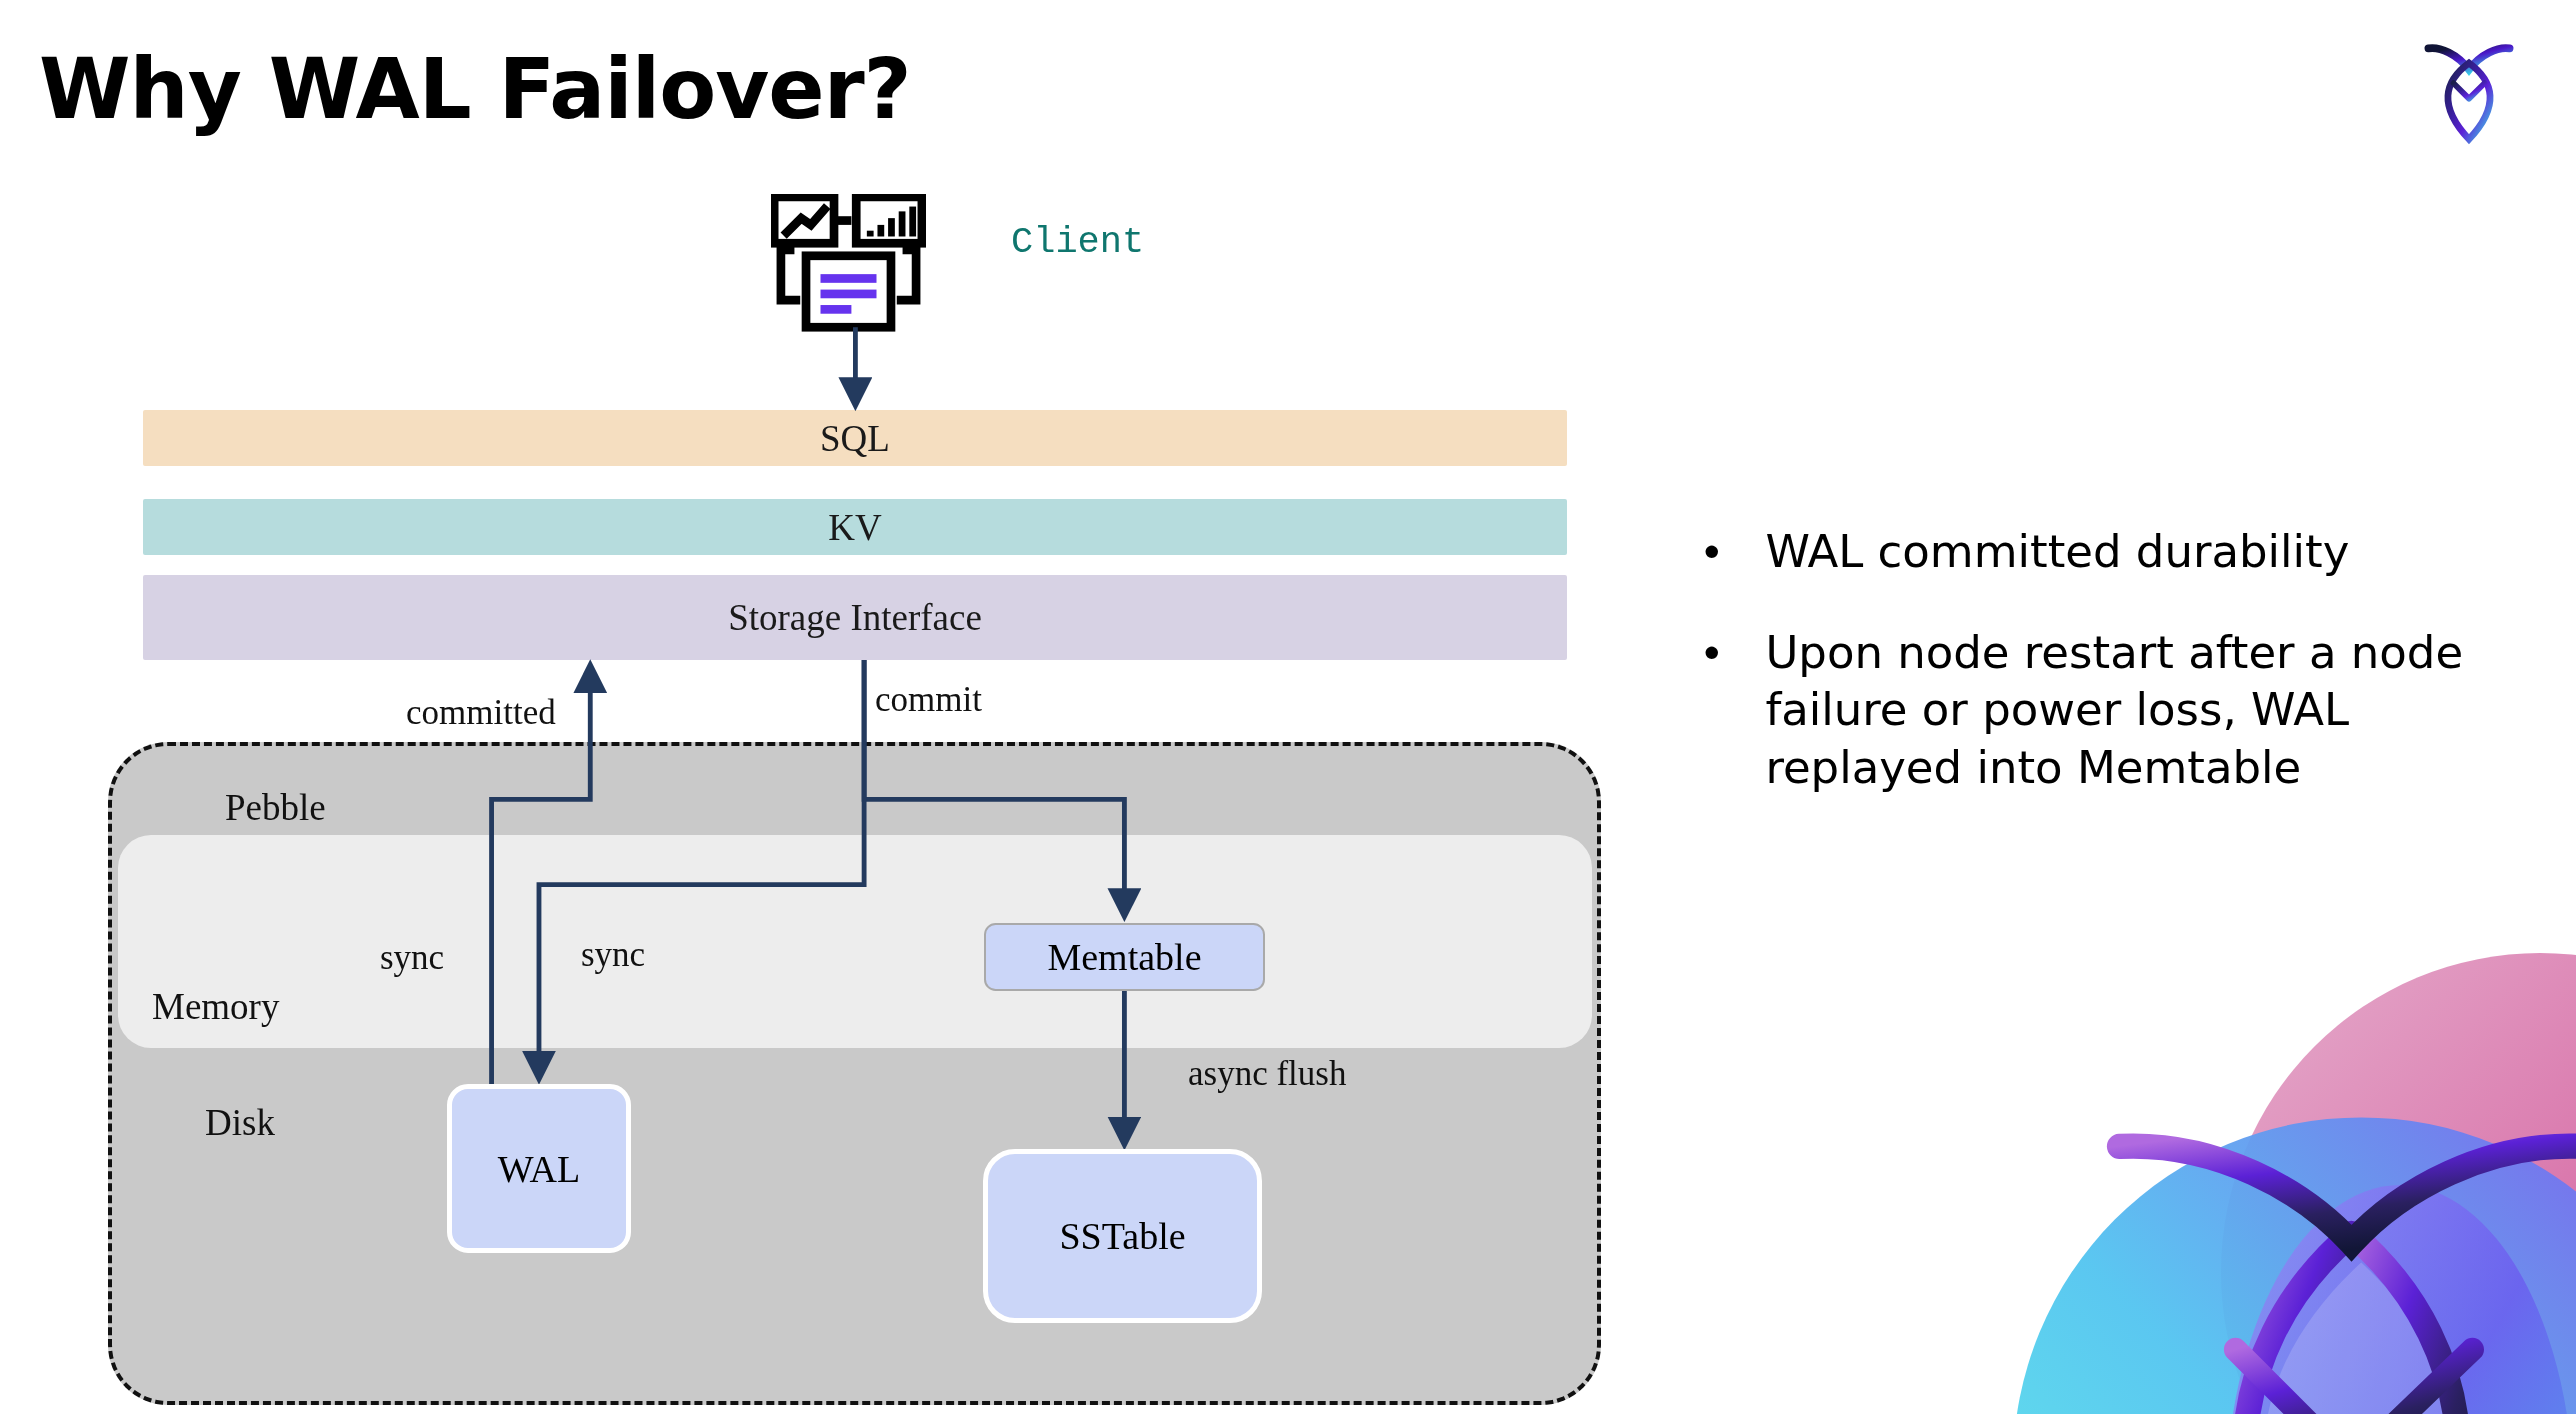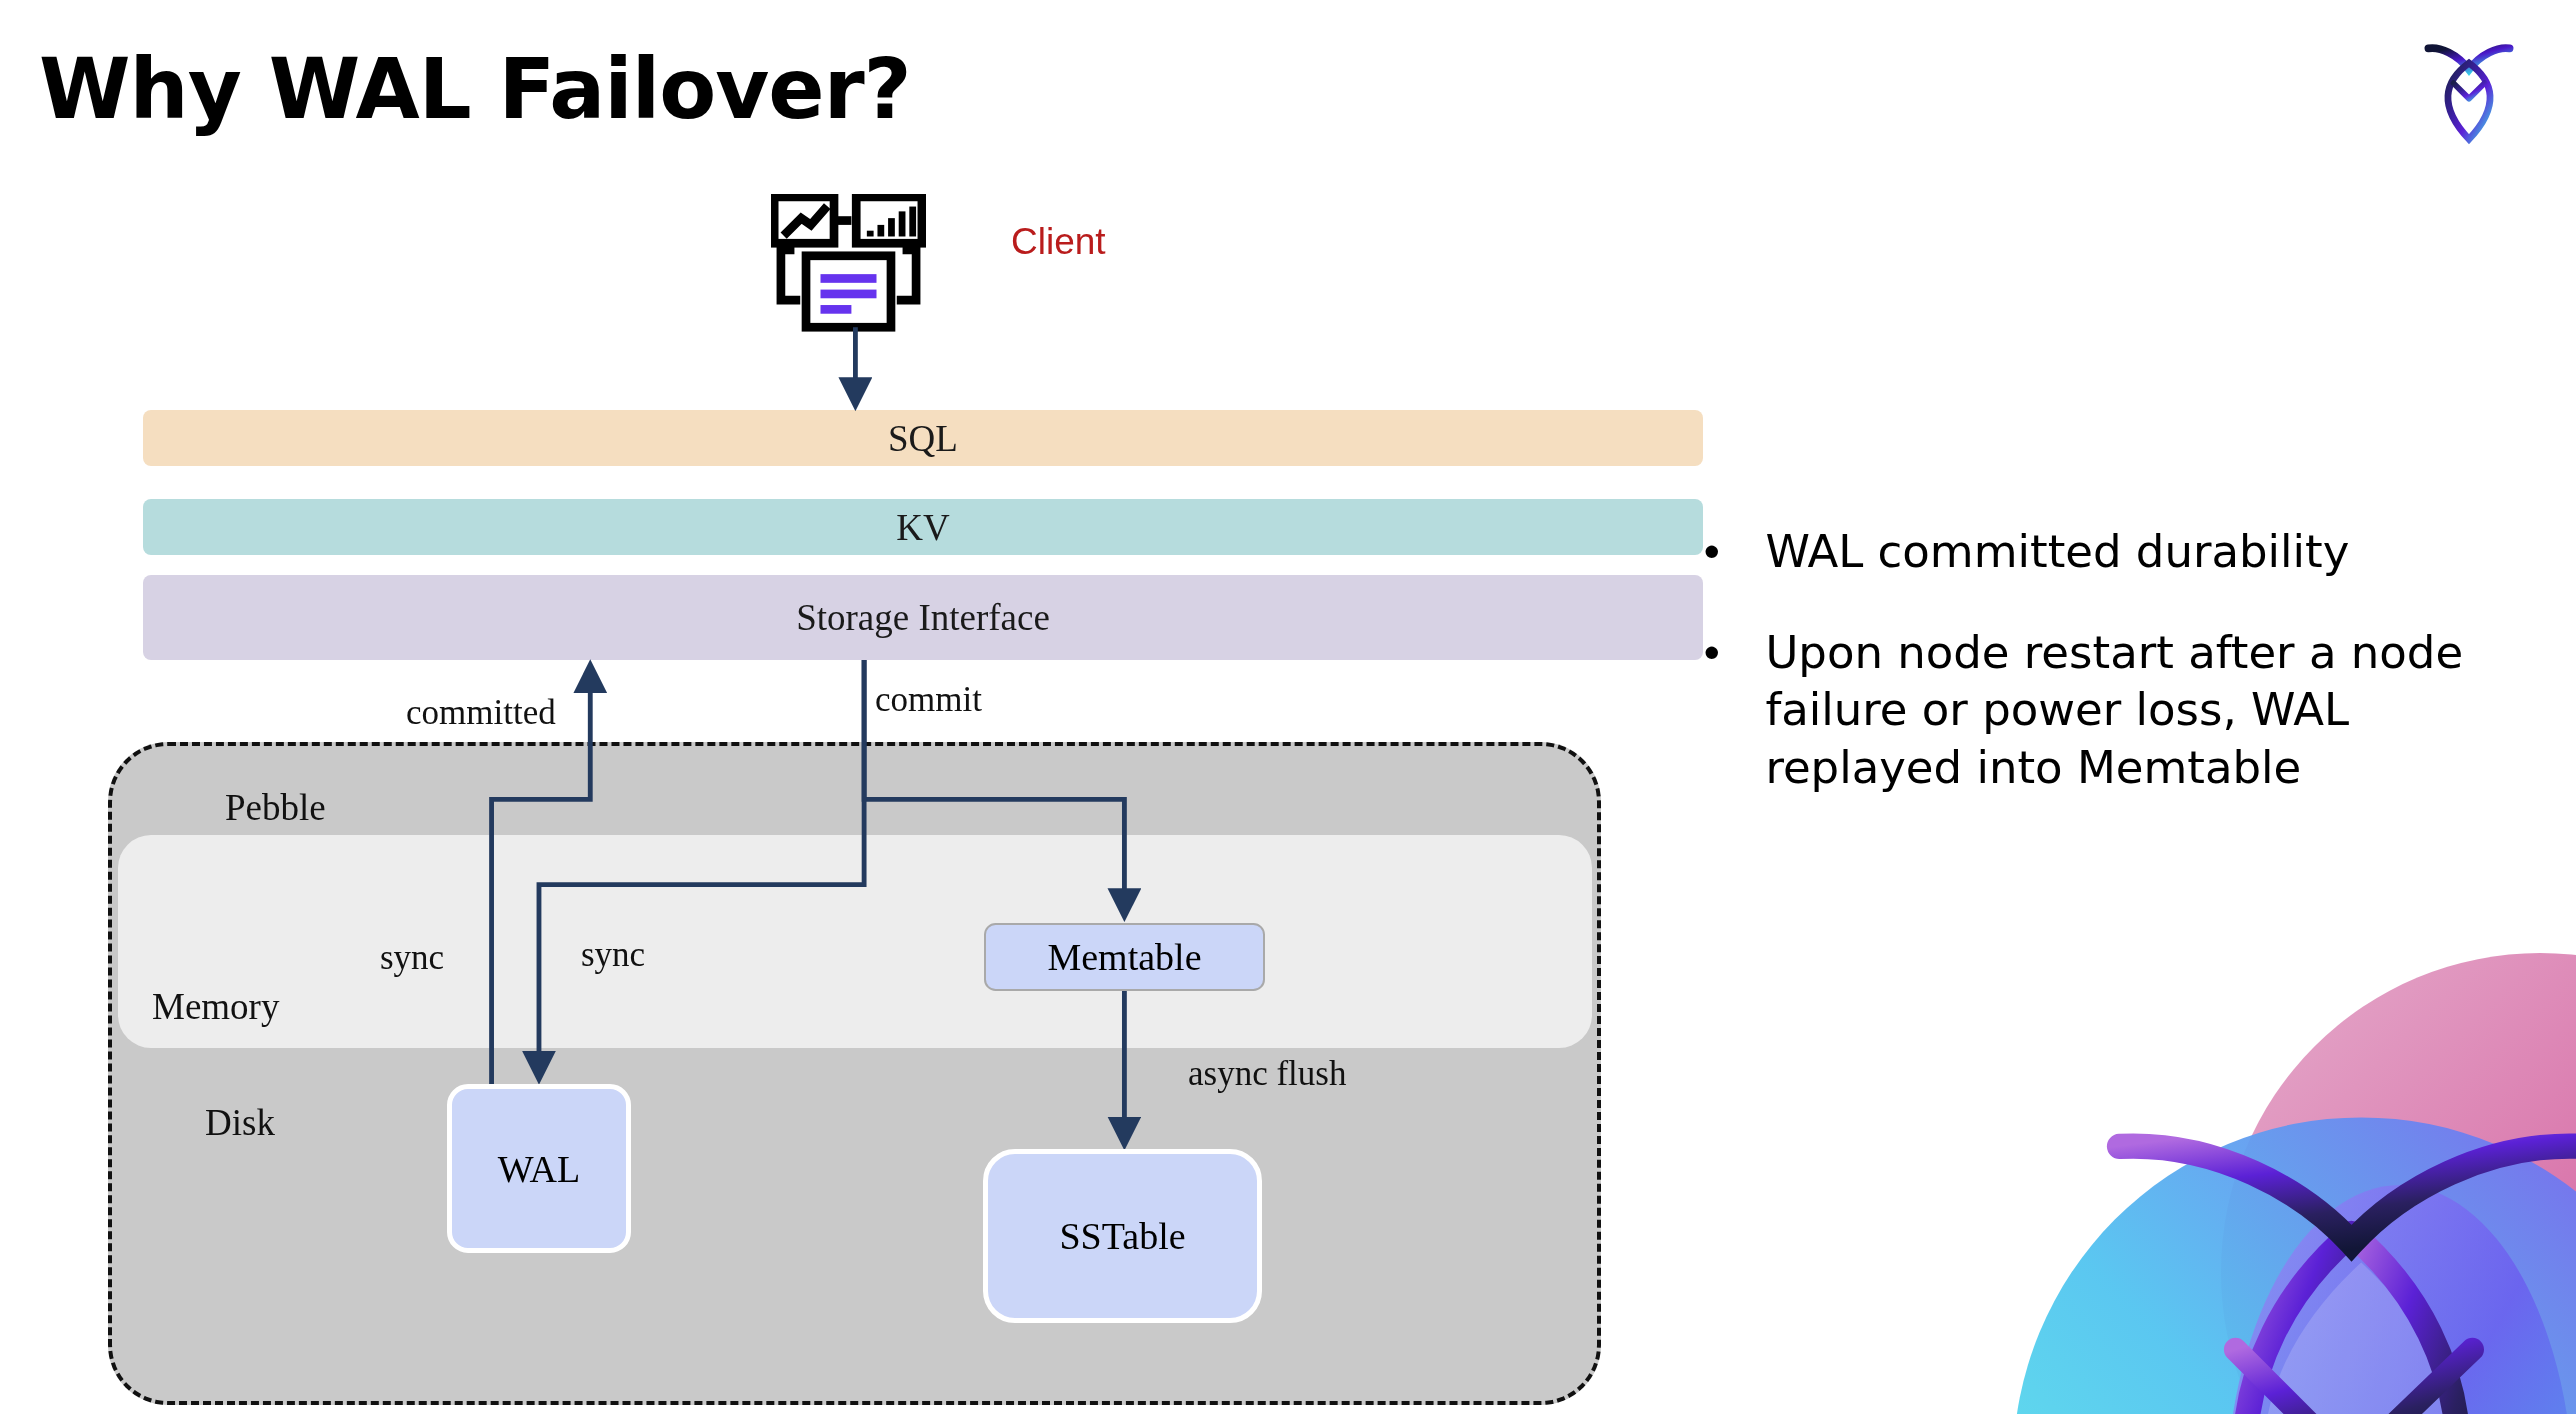--- a/index.html
+++ b/index.html
@@ -27,29 +27,29 @@
   
   #brand-logo{position:absolute;left:2411px;top:31px;width:116px;height:116px;}
 
   
   #decor-art{position:absolute;left:1945px;top:924px;width:639px;height:498px;pointer-events:none;}
 
   
   .client-icon{position:absolute;left:771px;top:194px;width:155px;height:140px;}
   .client-label{
     position:absolute;left:1011px;top:221px;
-    font-size:37px;color:#b91c1c;
-    font-family:Liberation Sans, sans-serif;
+    font-size:37px;color:#0f766e;
+    font-family:Liberation Mono, monospace;
     white-space:nowrap;
   }
 
   
   .layer-bar{
-    position:absolute;left:143px;width:1560px;height:56px;
-    border-radius:8px;
+    position:absolute;left:143px;width:1424px;height:56px;
+    border-radius:2px;
     display:flex;align-items:center;justify-content:center;
     font-family:"Liberation Serif","DejaVu Serif",serif;
     font-size:37px;color:#1a1a1a;
   }
   #bar-sql{top:410px;background:#f5dec0;}
   #bar-kv{top:499px;background:#b6dcdd;}
   #bar-storage{top:575px;height:85px;background:#d7d2e4;}
 
   
   #pebble-box{

